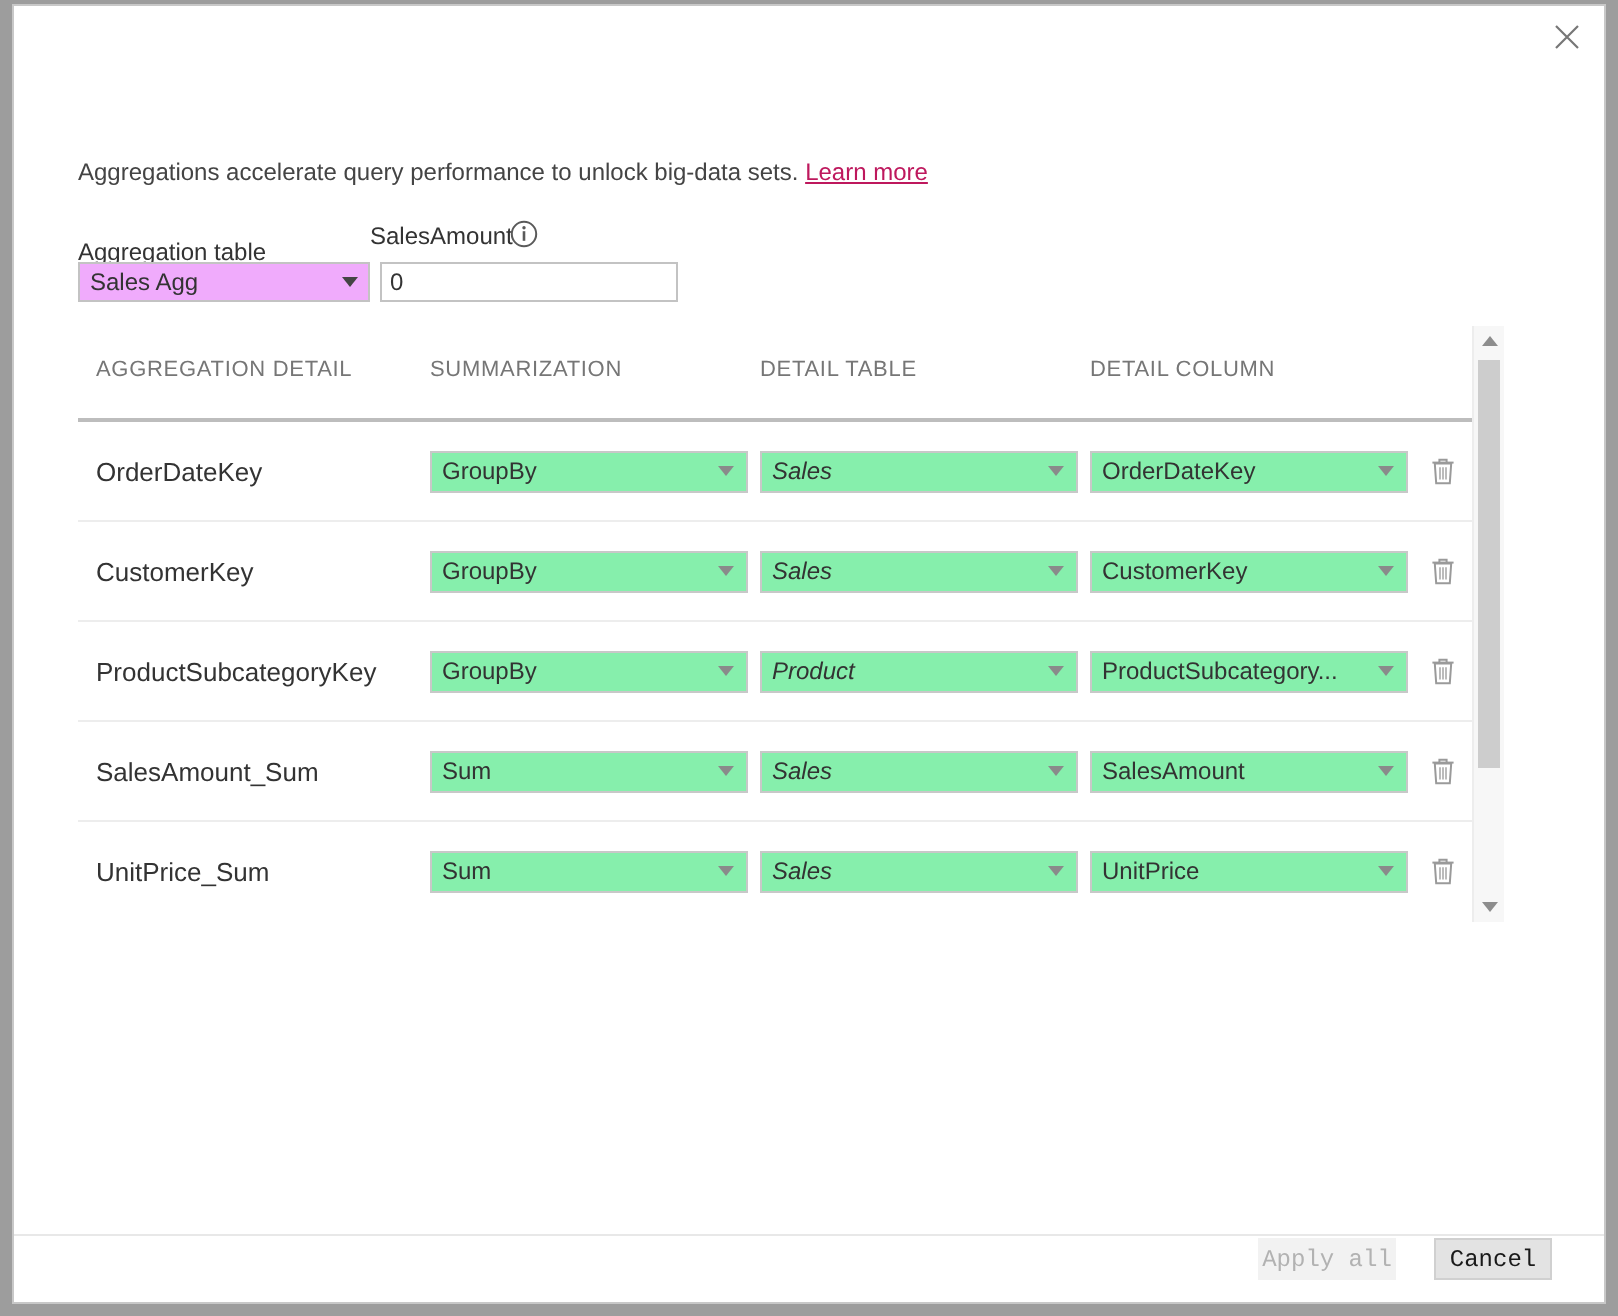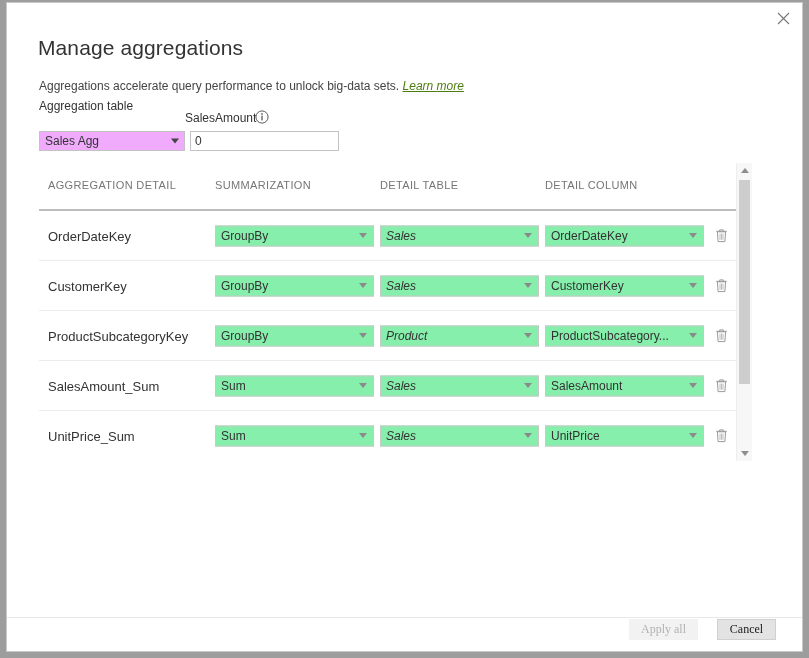--- a/index.html
+++ b/index.html
@@ -58,33 +58,32 @@
   }
   .subtitle {
     position: absolute;
     left: 32px;
     top: 76px;
     font-size: 12px;
     color: #444444;
     white-space: nowrap;
   }
   .subtitle a {
-    color: #4d7c0f;
+    color: #be185d;
     text-decoration: underline;
-    font-style: italic;
   }
 
   
   .field-label {
     position: absolute;
     font-size: 12px;
     color: #333333;
     white-space: nowrap;
   }
-  .lbl-aggtable { left: 32px; top: 96px; }
+  .lbl-aggtable { left: 32px; top: 116px; }
   .lbl-precedence { left: 178px; top: 108px; }
 
   .info-icon {
     position: absolute;
     left: 248px;
     top: 107px;
     width: 14px;
     height: 14px;
     cursor: pointer;
   }
@@ -279,21 +278,21 @@
     bottom: 33px;
     width: 100%;
     height: 1px;
     background: #e8e8e8;
   }
   .btn {
     position: absolute;
     bottom: 11px;
     height: 21px;
     box-sizing: border-box;
-    font-family: Liberation Serif, serif;
+    font-family: Liberation Mono, monospace;
     font-size: 12px;
     display: flex;
     align-items: center;
     justify-content: center;
     cursor: pointer;
     border: 1px solid transparent;
   }
   .btn-apply {
     right: 104px;
     width: 69px;
@@ -324,21 +323,20 @@
 <body>
 
 <div class="dialog">
 
   <button class="close-btn" aria-label="Close">
     <svg width="13" height="13" viewBox="0 0 13 13">
       <path d="M1 1 L12 12 M12 1 L1 12" stroke="#777777" stroke-width="1.1" fill="none"></path>
     </svg>
   </button>
 
-  <div class="title">Manage aggregations</div>
 
   <div class="subtitle">
     <span>Aggregations accelerate query performance to unlock big-data sets.</span>
     <a href="#">Learn more</a>
   </div>
 
   <div class="field-label lbl-aggtable">Aggregation table</div>
 
   <div class="agg-select">
     <span>Sales Agg</span>

